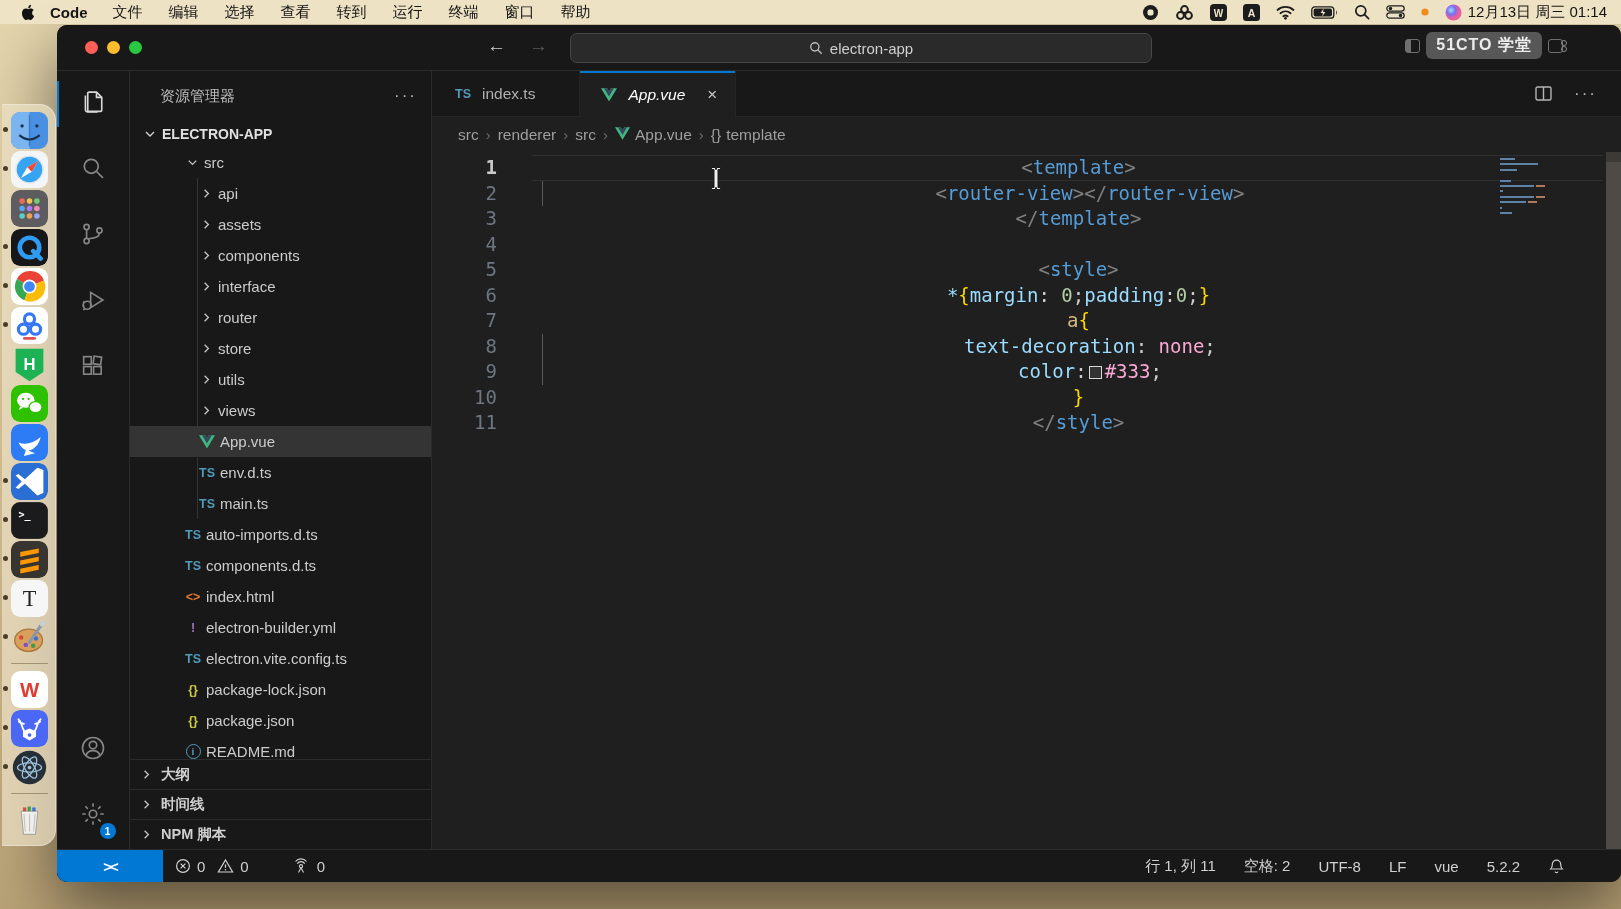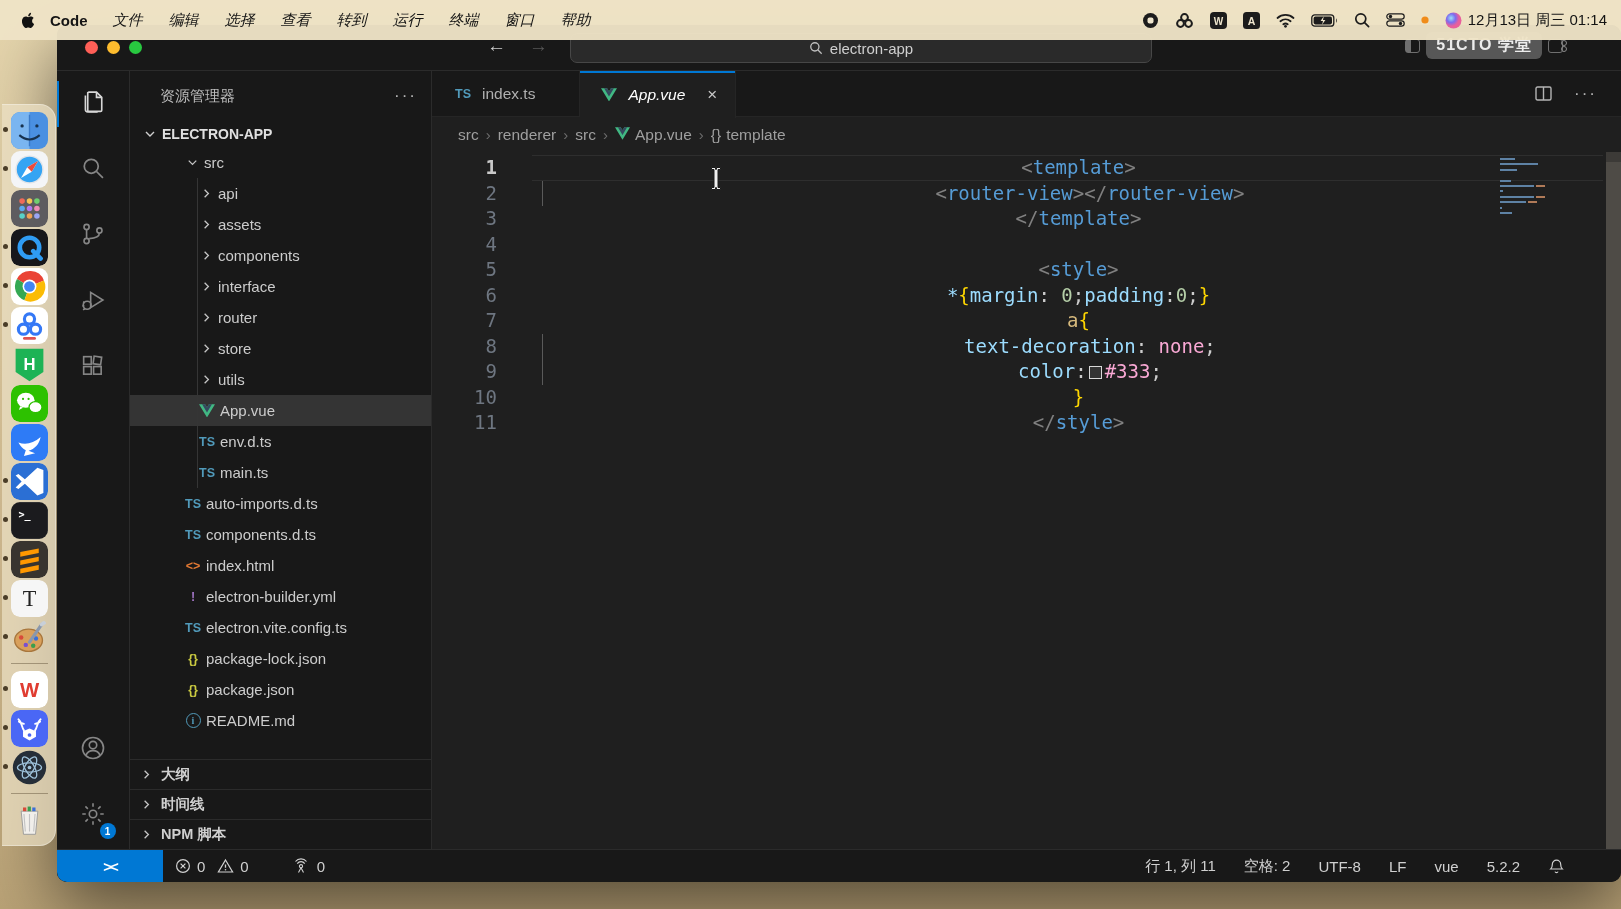--- a/index.html
+++ b/index.html
@@ -1,25 +1,25 @@
 <!DOCTYPE html>
 <html><head>
 <meta charset="utf-8">
 <style>
   * { margin:0; padding:0; box-sizing:border-box; }
   html,body { width:1621px; height:909px; overflow:hidden; font-family:"Liberation Sans","DejaVu Sans",sans-serif; }
   .desktop { position:relative; width:1621px; height:909px; overflow:hidden;
     background:linear-gradient(180deg,#e6d6ae 0%,#d8c49a 40%,#c9b287 75%,#b9a276 100%); }
 
   
-  .menubar { position:absolute; top:0; left:0; right:0; height:40px; background:rgba(238,227,198,.96);
+  .menubar { position:absolute; top:0; left:0; right:0; height:24px; background:rgba(238,227,198,.96);
     display:flex; align-items:center; padding:0 14px; font-size:15px; color:#141414; z-index:50; }
   .mb-apple { display:flex; align-items:center; margin:0 14px 0 8px; }
   .mb-app { font-weight:bold; margin-right:12px; }
-  .mb-items { display:flex;font-style:italic; }
+  .mb-items { display:flex; }
   .mb-item { padding:0 13px; }
   .mb-right { display:flex; align-items:center; gap:16px; margin-left:auto; }
   .mb-clock { font-size:15px; margin-left:6px; white-space:nowrap; }
   .mbi { display:flex; align-items:center; }
 
   
   .dock { position:absolute; left:2px; top:104px; width:54px; padding:7px 0 7px 9px;
     background:rgba(236,225,197,.72); border:1px solid rgba(255,255,255,.35); border-left:none;
     border-radius:0 16px 16px 0; display:flex; flex-direction:column; align-items:flex-start; gap:2px; z-index:40; }
   .dock-item { position:relative; width:37px; height:37px; }
@@ -575,20 +575,28 @@
               </span>
               <span class="tr-label">store</span>
             </div>
             <div class="tree-row lvl2" style="padding-left: 66px;">
               <span class="tr-chev">
                 <svg width="15" height="15" viewBox="0 0 16 16">
                   <path d="M6 4l4 4-4 4" stroke="#c5c5c5" stroke-width="1.4" fill="none"></path>
                 </svg>
               </span>
               <span class="tr-label">utils</span>
+            </div>
+            <div class="tree-row lvl2" style="padding-left: 66px;">
+              <span class="tr-chev">
+                <svg width="15" height="15" viewBox="0 0 16 16">
+                  <path d="M6 4l4 4-4 4" stroke="#c5c5c5" stroke-width="1.4" fill="none"></path>
+                </svg>
+              </span>
+              <span class="tr-label">views</span>
             </div>
             <div class="tree-row lvl2 selected" style="padding-left: 66px;">
               <span class="tr-ico">
                 <svg width="16" height="13.6" viewBox="0 0 24 20">
                   <path fill="#41b883" d="M14.9 0L12 4.9 9.1 0H0l12 20L24 0z"></path>
                   <path fill="#35495e" d="M14.9 0L12 4.9 9.1 0H4.6L12 12.4 19.4 0z"></path>
                 </svg>
               </span>
               <span class="tr-label">App.vue</span>
             </div>

